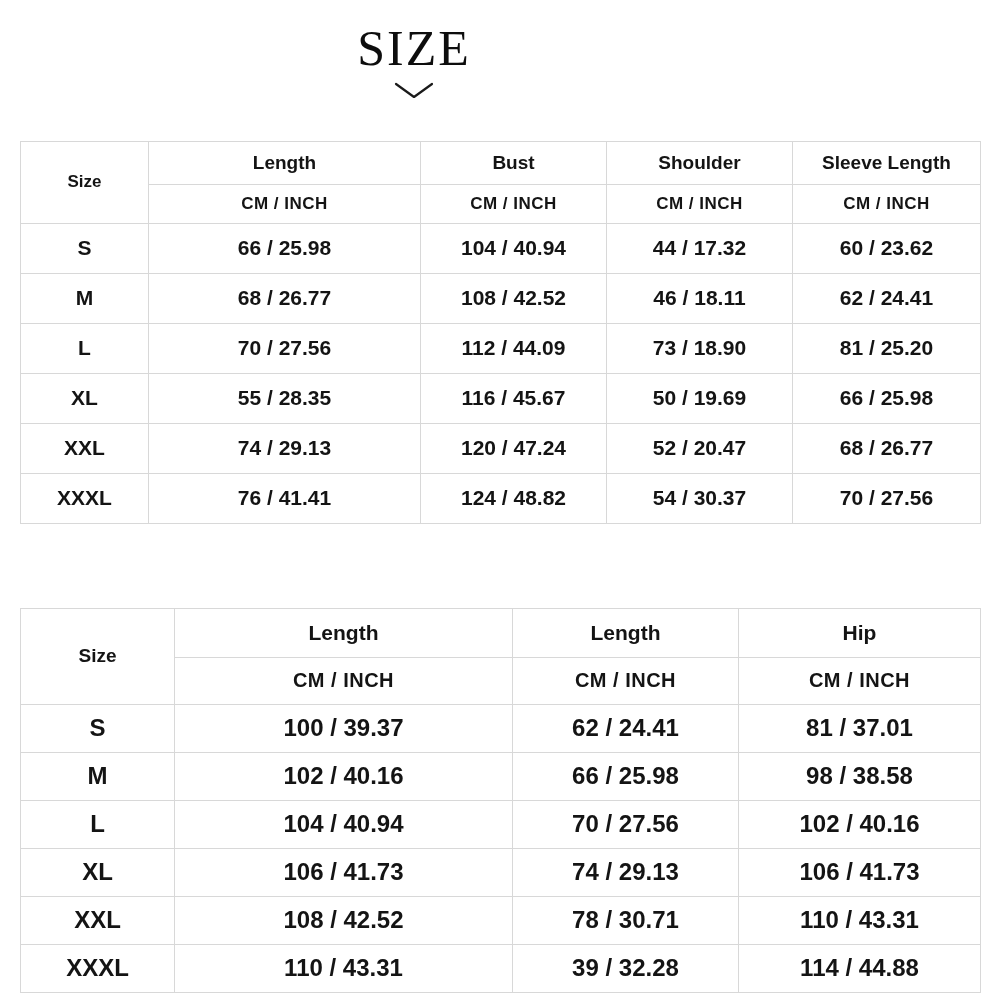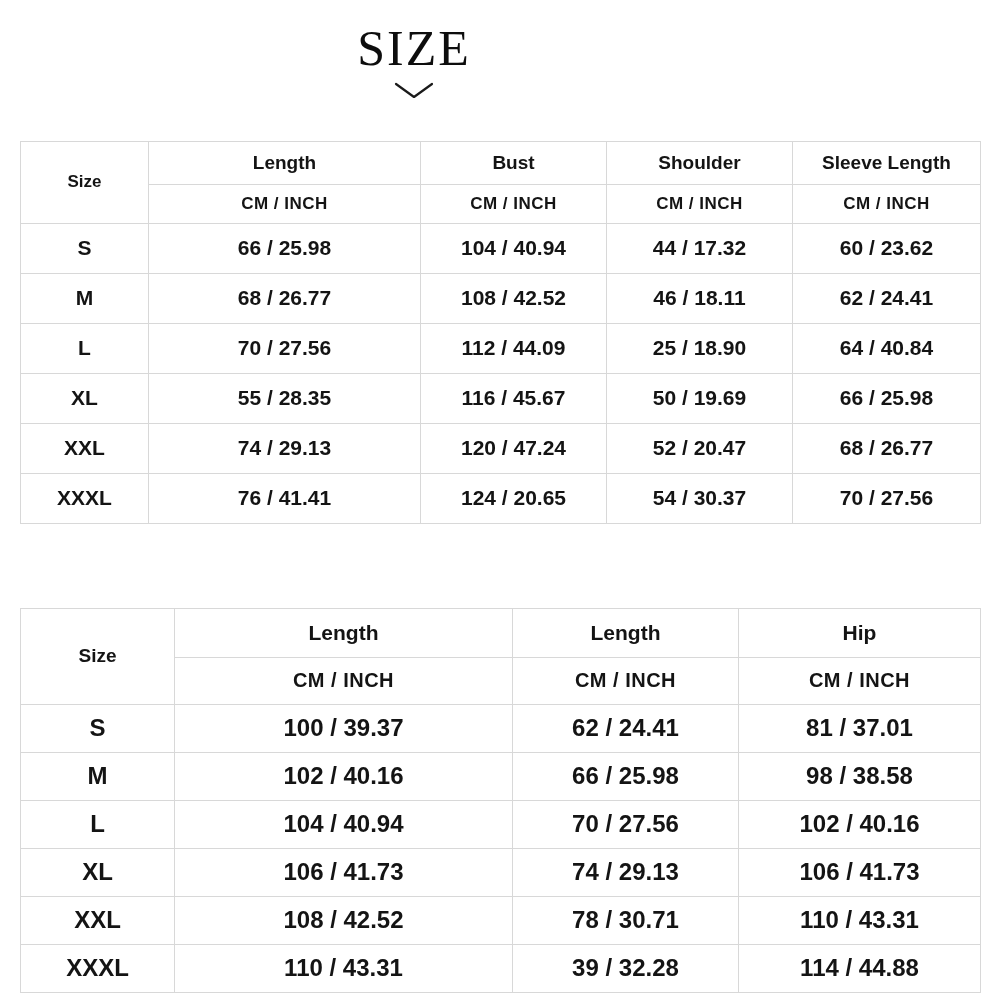--- a/index.html
+++ b/index.html
@@ -169,41 +169,41 @@
           <td class="data-cell size-cell">M</td>
           <td class="data-cell">68 / 26.77</td>
           <td class="data-cell">108 / 42.52</td>
           <td class="data-cell">46 / 18.11</td>
           <td class="data-cell">62 / 24.41</td>
         </tr>
         <tr>
           <td class="data-cell size-cell">L</td>
           <td class="data-cell">70 / 27.56</td>
           <td class="data-cell">112 / 44.09</td>
-          <td class="data-cell">25 / 18.90</td>
-          <td class="data-cell">64 / 40.84</td>
+          <td class="data-cell">73 / 18.90</td>
+          <td class="data-cell">81 / 25.20</td>
         </tr>
         <tr>
           <td class="data-cell size-cell">XL</td>
           <td class="data-cell">55 / 28.35</td>
           <td class="data-cell">116 / 45.67</td>
           <td class="data-cell">50 / 19.69</td>
           <td class="data-cell">66 / 25.98</td>
         </tr>
         <tr>
           <td class="data-cell size-cell">XXL</td>
           <td class="data-cell">74 / 29.13</td>
           <td class="data-cell">120 / 47.24</td>
           <td class="data-cell">52 / 20.47</td>
           <td class="data-cell">68 / 26.77</td>
         </tr>
         <tr>
           <td class="data-cell size-cell">XXXL</td>
           <td class="data-cell">76 / 41.41</td>
-          <td class="data-cell">124 / 20.65</td>
+          <td class="data-cell">124 / 48.82</td>
           <td class="data-cell">54 / 30.37</td>
           <td class="data-cell">70 / 27.56</td>
         </tr>
       </tbody>
     </table>
   </div>
 
   <div class="table-wrap">
     <table class="size-table" id="table-bottom">
       <colgroup>

